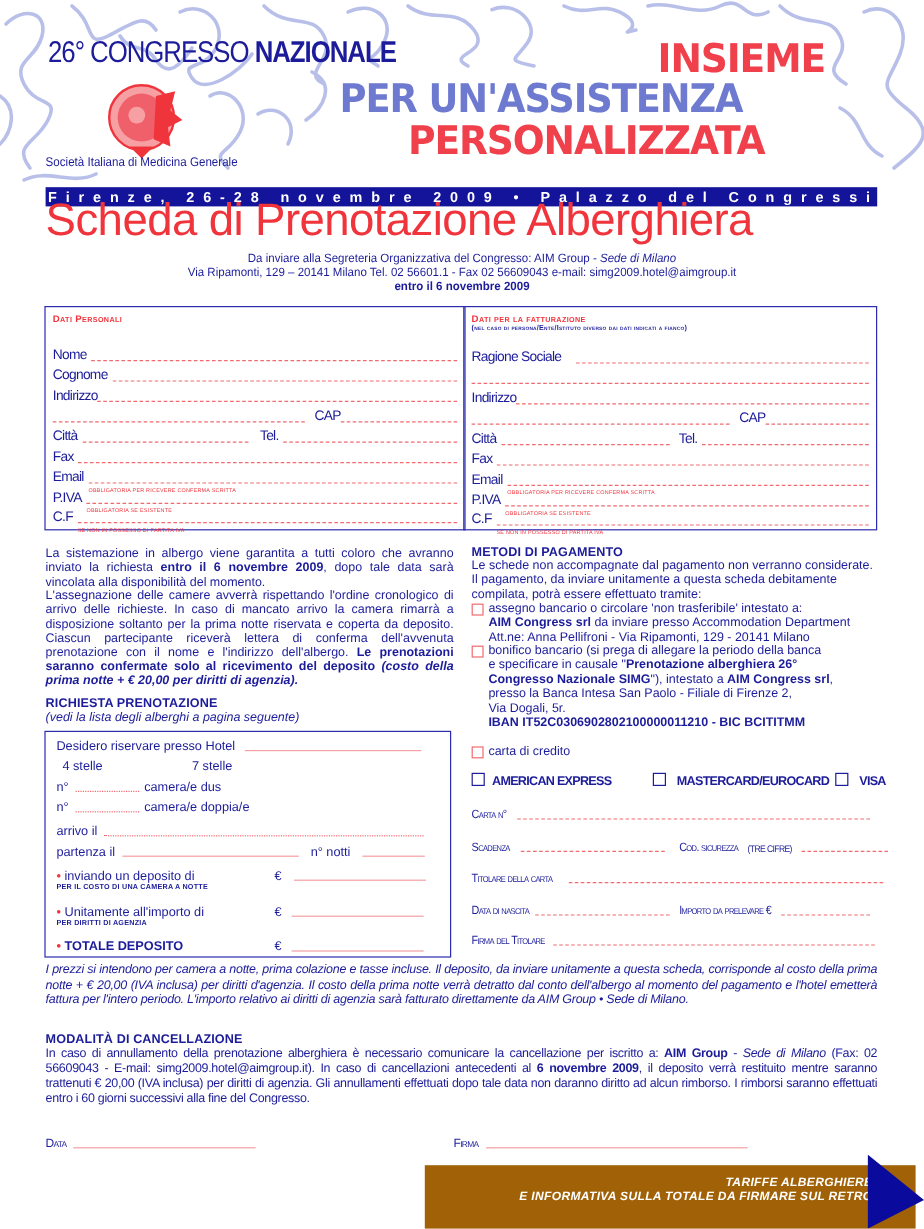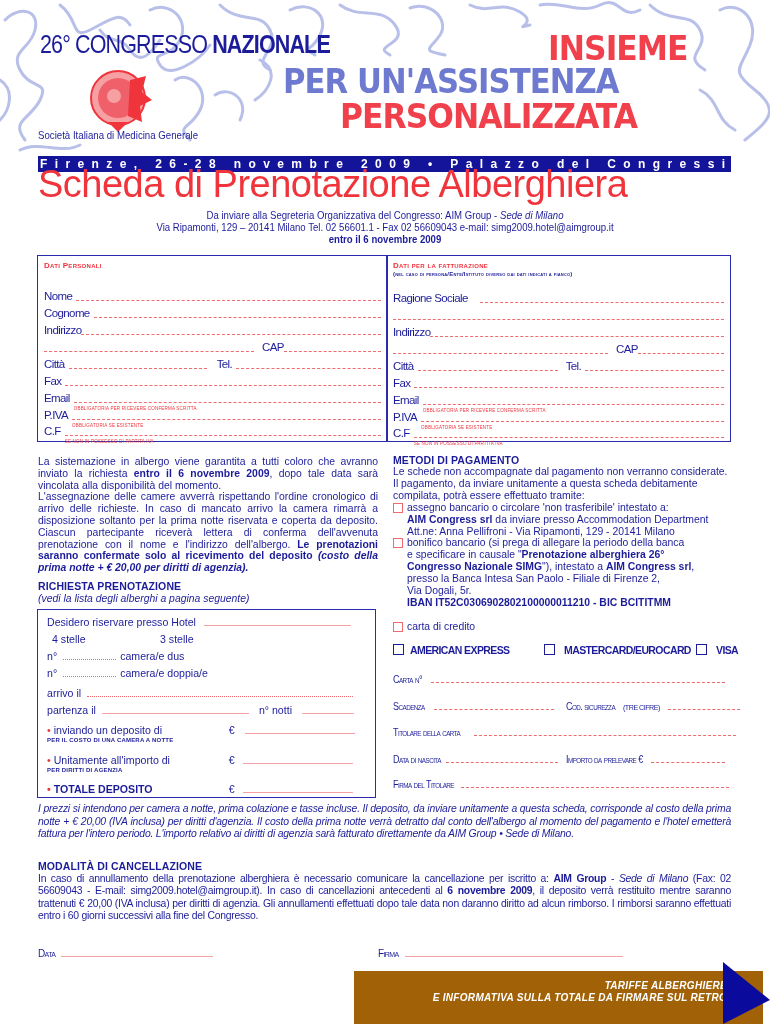--- a/index.html
+++ b/index.html
@@ -249,21 +249,21 @@
 
 <div class="abs box box-reserve">
   <div class="rrow" style="top:4px">
     <span>Desidero riservare presso Hotel</span>
     <span class="rline" style="width:147px;margin-left:8px"></span>
   </div>
   <div class="rrow" style="top:21px;left:14px">
     <span>4 stelle</span>
   </div>
   <div class="rrow" style="top:21px;left:122px">
-    <span>3 stelle</span>
+    <span>7 stelle</span>
   </div>
   <div class="rrow" style="top:38px">
     <span>n°</span>
     <span class="rline dot" style="width:53px;margin:0 4px 2px 6px"></span>
     <span>camera/e dus</span>
   </div>
   <div class="rrow" style="top:55px">
     <span>n°</span>
     <span class="rline dot" style="width:53px;margin:0 4px 2px 6px"></span>
     <span>camera/e doppia/e</span>

